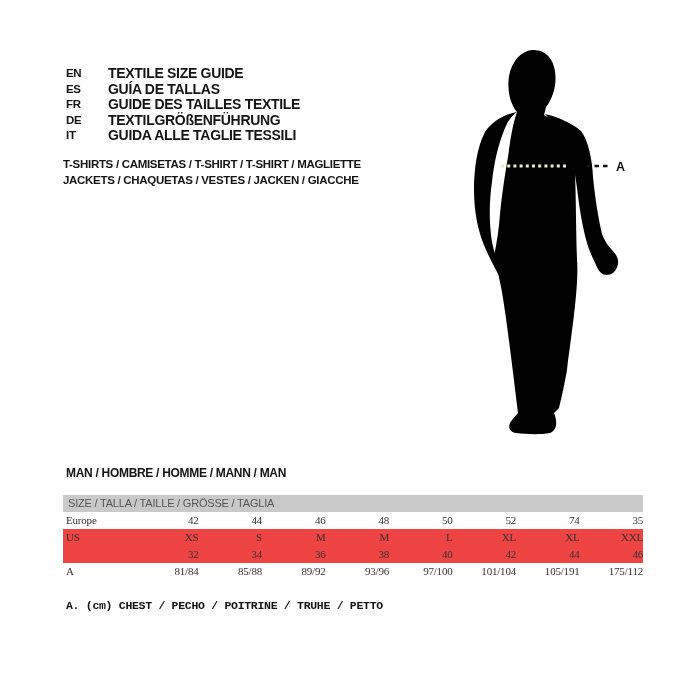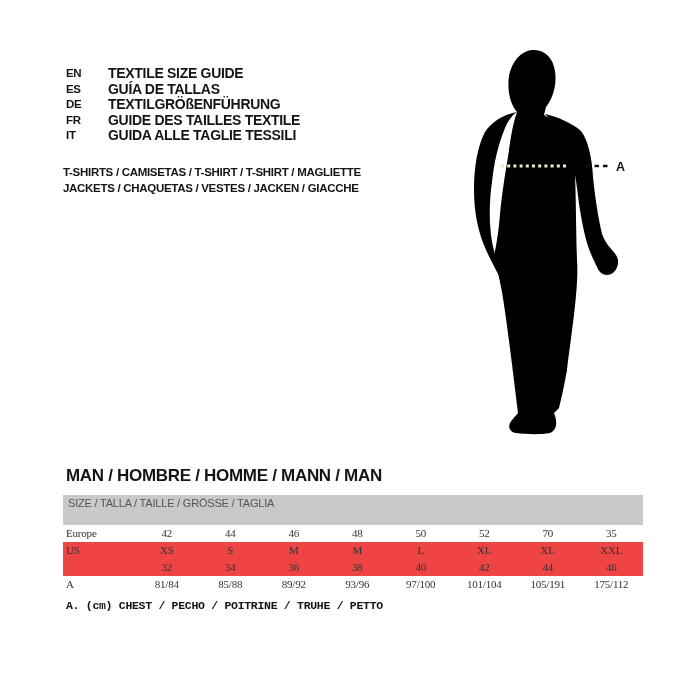--- a/index.html
+++ b/index.html
@@ -6,57 +6,57 @@
   #canvas{
     position:relative;width:700px;height:700px;background:#ffffff;overflow:hidden;
     font-family:"Liberation Sans","DejaVu Sans",sans-serif;color:#111;
   }
   
   .lang-block{position:absolute;left:66px;top:66px;}
   .lang-row{display:flex;height:15.5px;line-height:15.5px;}
   .lang-code{width:42px;font-size:11.5px;font-weight:700;letter-spacing:-0.3px;color:#141414;}
   .lang-label{font-size:14px;font-weight:700;letter-spacing:-0.3px;color:#141414;white-space:nowrap;}
   
-  .product-block{position:absolute;left:63px;top:165px;}
+  .product-block{position:absolute;left:63px;top:157px;}
   .product-line{font-size:11.5px;font-weight:700;letter-spacing:-0.3px;height:15.5px;line-height:15.5px;color:#141414;white-space:nowrap;}
   
   .figure-wrap{position:absolute;left:430px;top:45px;width:200px;height:400px;}
   
-  .section-title{position:absolute;left:66px;top:466px;font-size:17px;font-weight:700;letter-spacing:-0.3px;color:#141414;white-space:nowrap;}
+  .section-title{position:absolute;left:66px;top:466px;font-size:12px;font-weight:700;letter-spacing:-0.3px;color:#141414;white-space:nowrap;}
   
   .size-table{position:absolute;left:63px;top:495px;width:580px;font-size:11px;color:#333;}
-  .thead{height:30px;line-height:17px;background:#c9c9c9;color:#555;padding-left:5px;letter-spacing:-0.2px;white-space:nowrap;}
+  .thead{height:17px;line-height:17px;background:#c9c9c9;color:#555;padding-left:5px;letter-spacing:-0.2px;white-space:nowrap;}
   .trow{display:grid;grid-template-columns:72px repeat(8,1fr);height:17px;line-height:17px;font-family:Liberation Serif, serif;}
   .trow.stripe{background:#ef4444;}
   .tlabel{padding-left:3px;text-align:left;letter-spacing:-0.2px;}
-  .tcell{text-align:center;letter-spacing:-0.2px;}
+  .tcell{text-align:right;letter-spacing:-0.2px;}
   
   .footnote{position:absolute;left:66px;top:599px;font-size:11.5px;font-weight:700;letter-spacing:-0.3px;color:#141414;white-space:nowrap;font-family:Liberation Mono, monospace;}
 </style>
 </head>
 <body>
 
 <div id="canvas">
 
   <div class="lang-block">
     <div class="lang-row">
       <span class="lang-code">EN</span>
       <span class="lang-label">TEXTILE SIZE GUIDE</span>
     </div>
     <div class="lang-row">
       <span class="lang-code">ES</span>
       <span class="lang-label">GUÍA DE TALLAS</span>
     </div>
     <div class="lang-row">
+      <span class="lang-code">FR</span>
+      <span class="lang-label">GUIDE DES TAILLES TEXTILE</span>
+    </div>
+    <div class="lang-row">
       <span class="lang-code">DE</span>
       <span class="lang-label">TEXTILGRÖßENFÜHRUNG</span>
-    </div>
-    <div class="lang-row">
-      <span class="lang-code">FR</span>
-      <span class="lang-label">GUIDE DES TAILLES TEXTILE</span>
     </div>
     <div class="lang-row">
       <span class="lang-code">IT</span>
       <span class="lang-label">GUIDA ALLE TAGLIE TESSILI</span>
     </div>
   </div>
 
   <div class="product-block">
     <div class="product-line">T-SHIRTS / CAMISETAS / T-SHIRT / T-SHIRT / MAGLIETTE</div>
     <div class="product-line">JACKETS / CHAQUETAS / VESTES / JACKEN / GIACCHE</div>
@@ -128,21 +128,21 @@
     <div class="thead">SIZE / TALLA / TAILLE / GRÖSSE / TAGLIA</div>
 
     <div class="trow">
       <span class="tlabel">Europe</span>
       <span class="tcell">42</span>
       <span class="tcell">44</span>
       <span class="tcell">46</span>
       <span class="tcell">48</span>
       <span class="tcell">50</span>
       <span class="tcell">52</span>
-      <span class="tcell">70</span>
+      <span class="tcell">74</span>
       <span class="tcell">35</span>
     </div>
 
     <div class="trow stripe">
       <span class="tlabel">US</span>
       <span class="tcell">XS</span>
       <span class="tcell">S</span>
       <span class="tcell">M</span>
       <span class="tcell">M</span>
       <span class="tcell">L</span>

